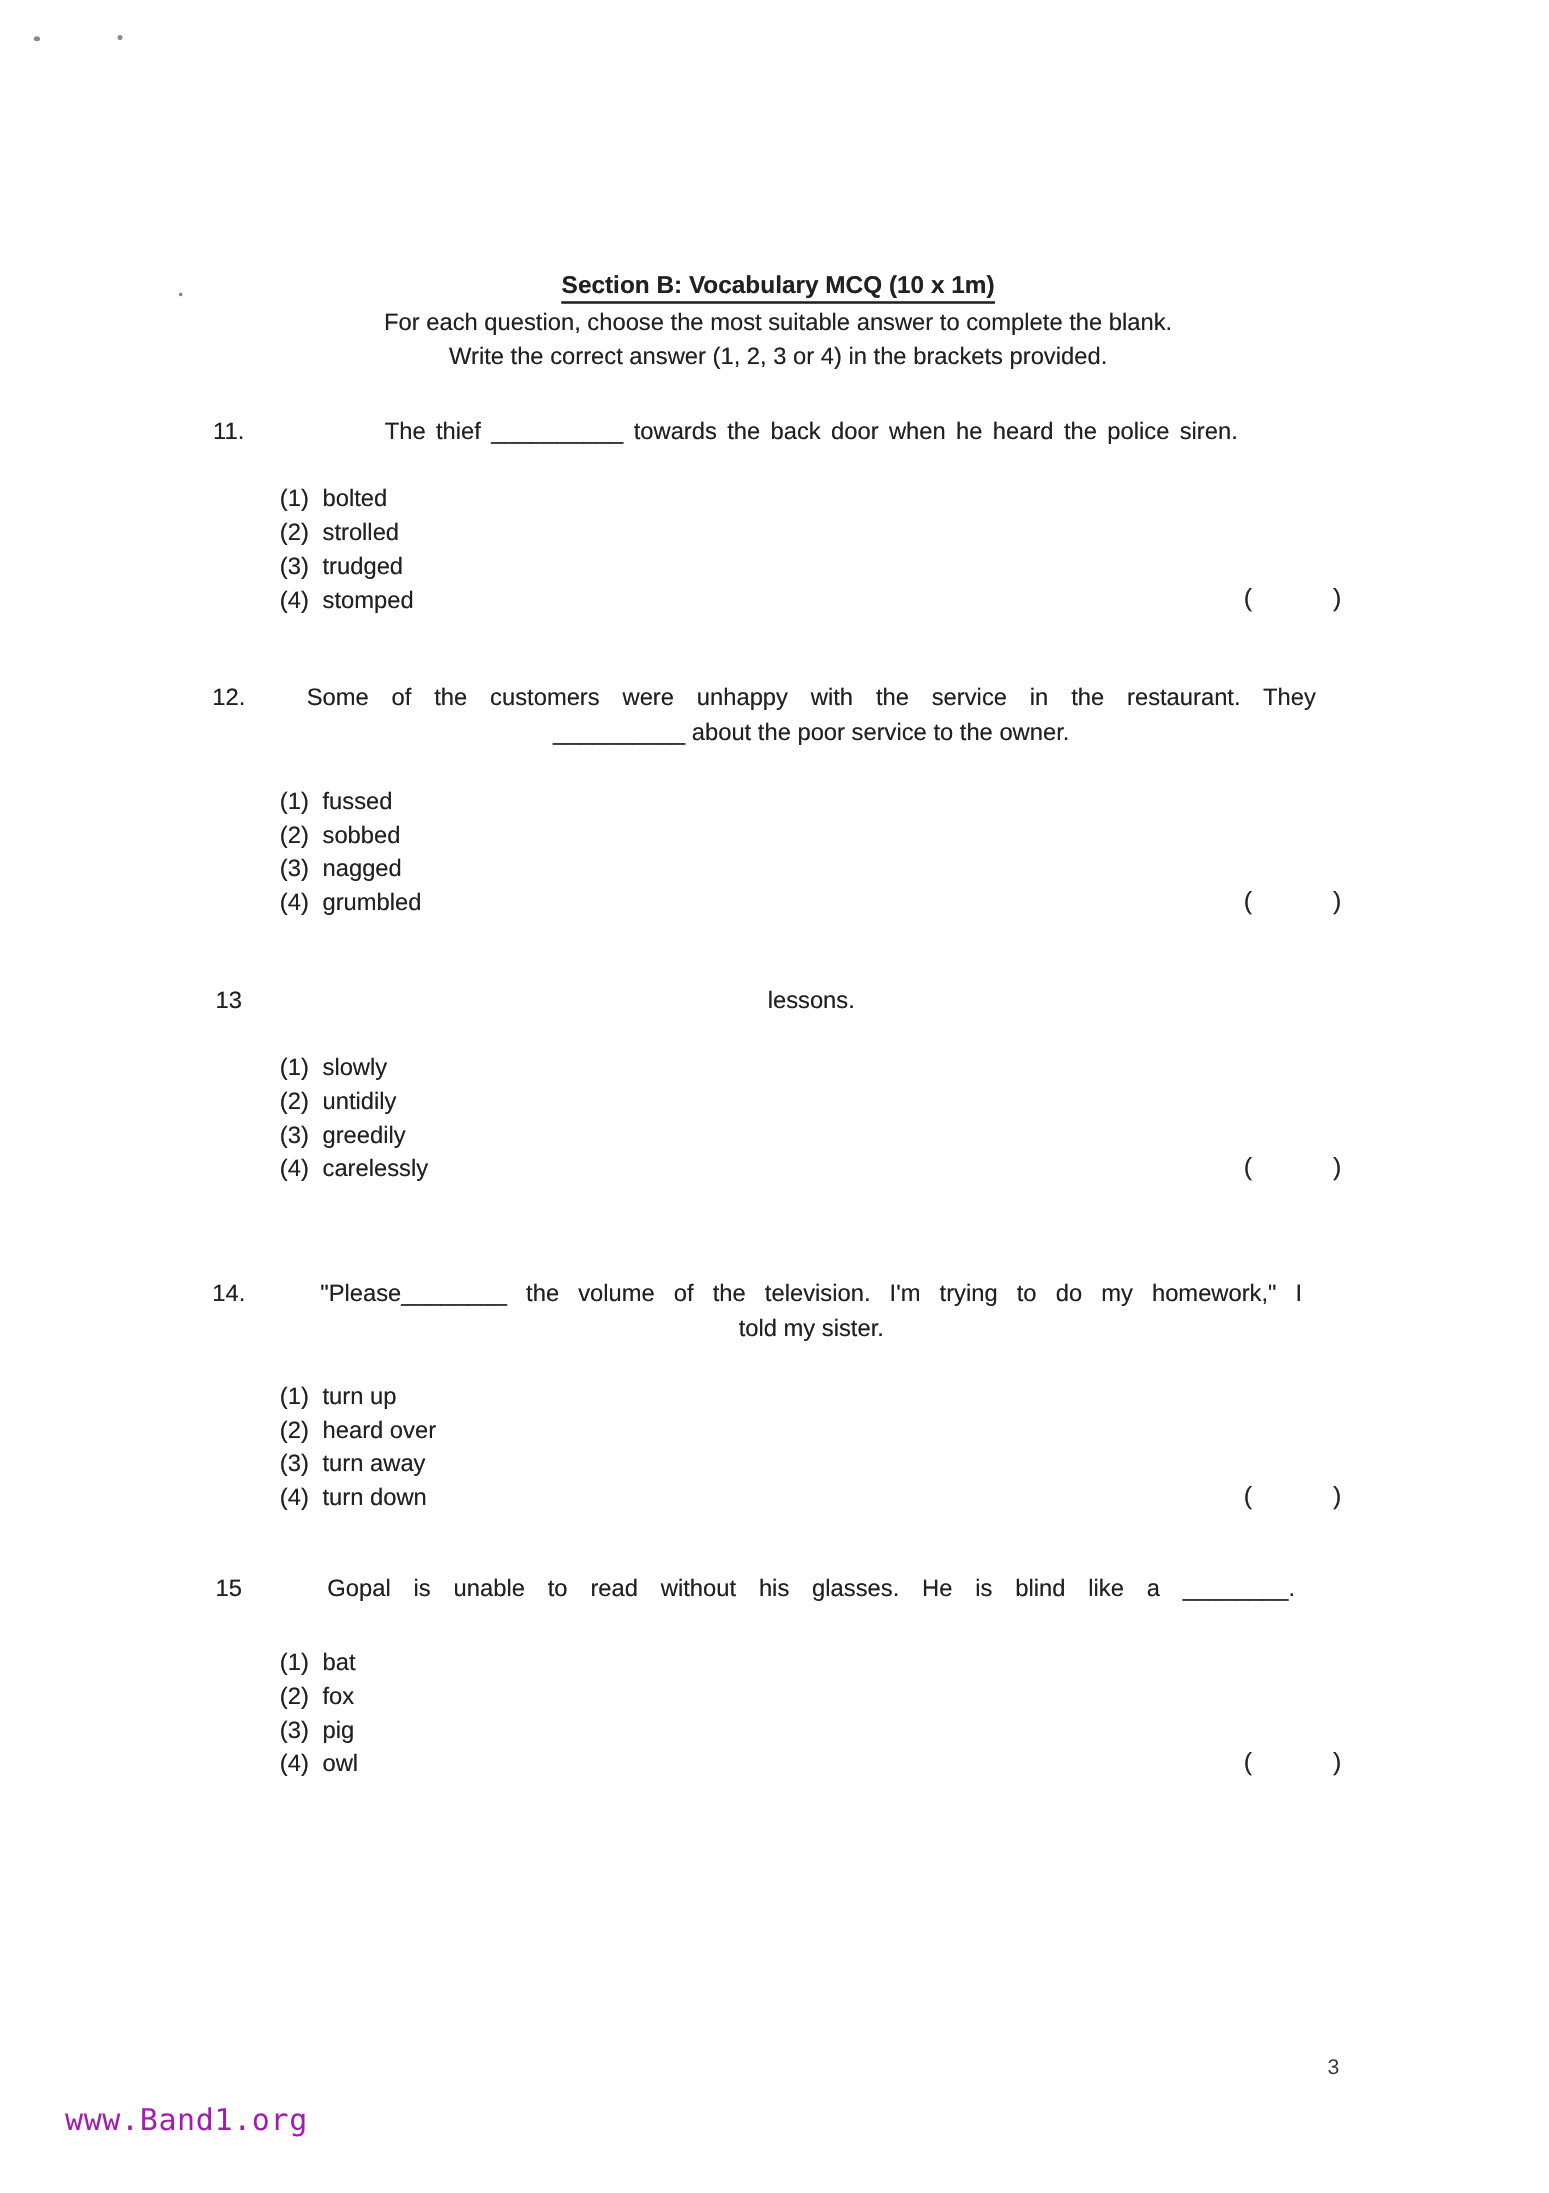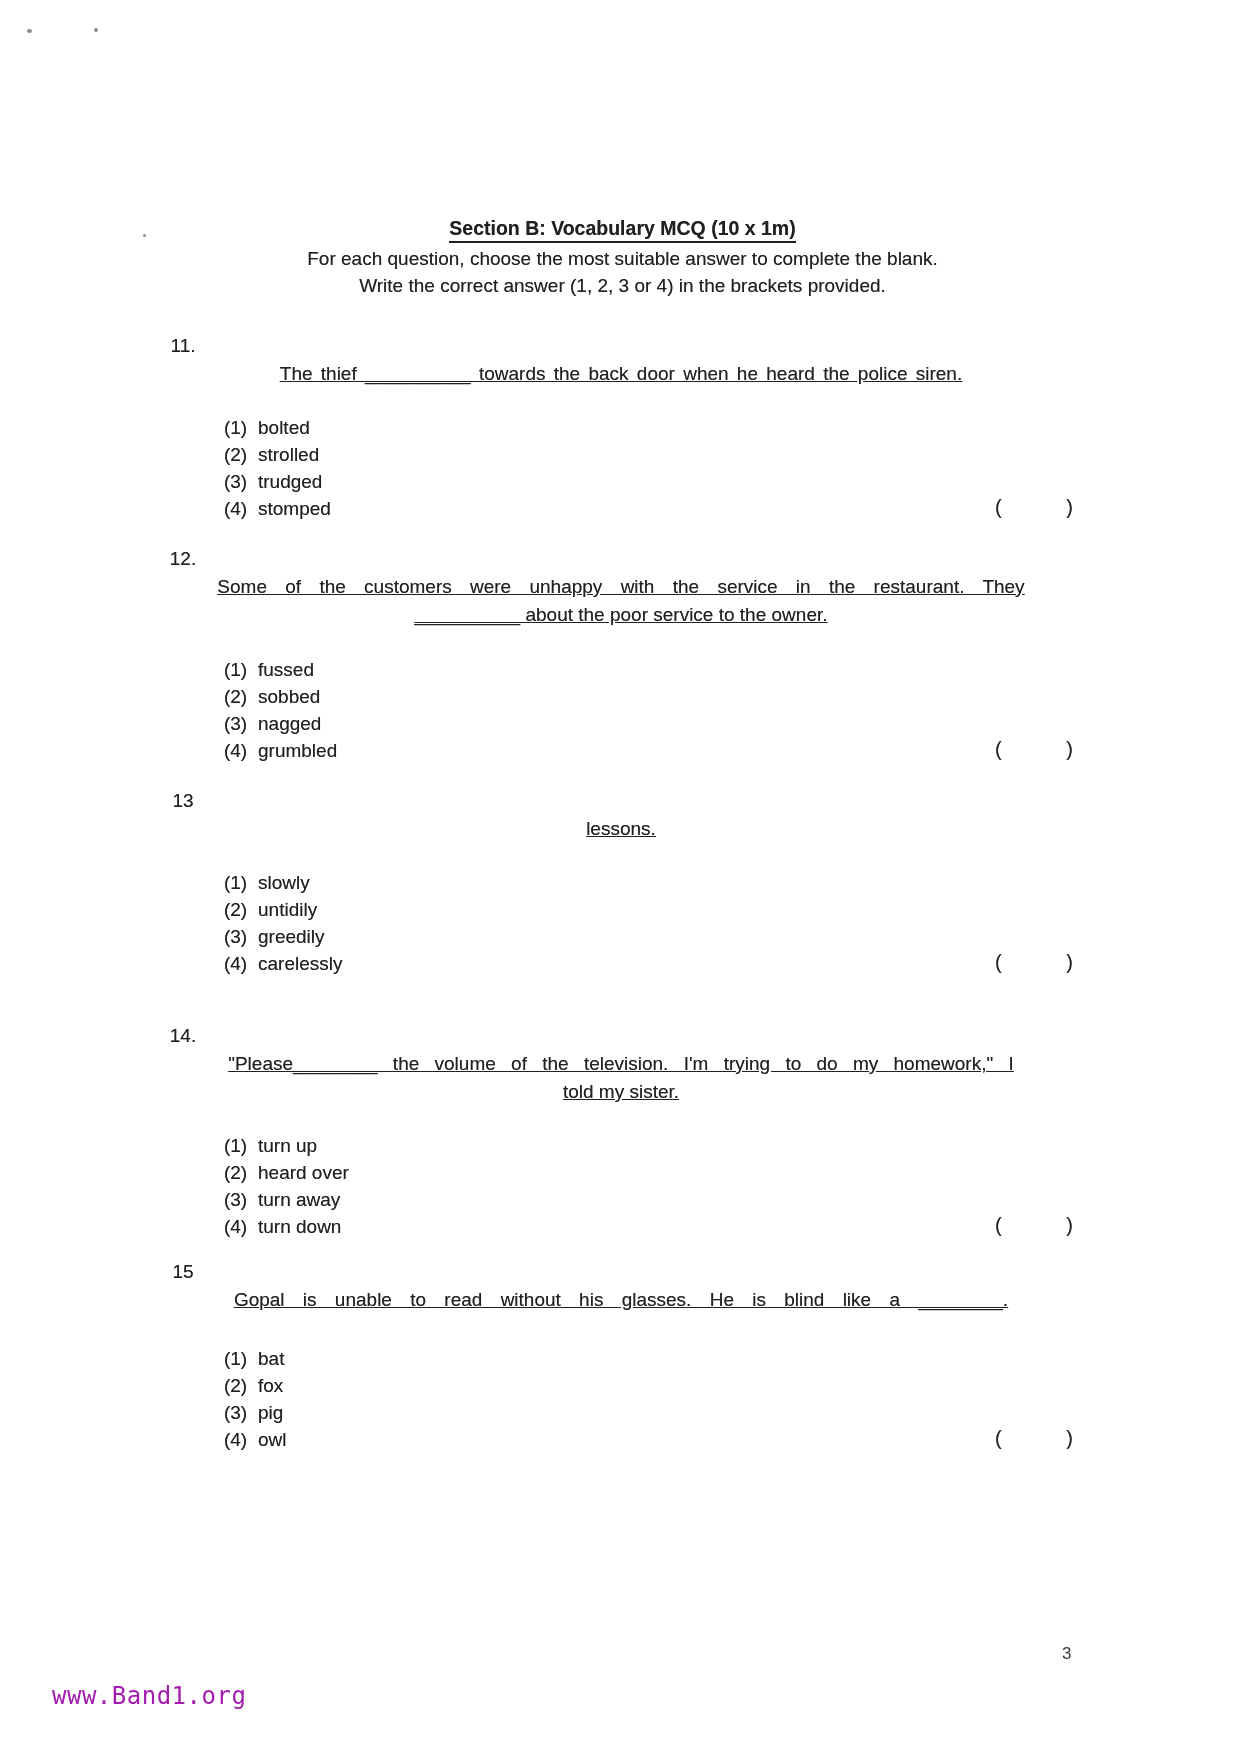--- a/index.html
+++ b/index.html
@@ -32,23 +32,23 @@
   }
   .instructions { margin-top: 2px; font-size: 19px; line-height: 27px; }
 
   .question { position: absolute; left: 155px; width: 932px; }
   .q-11 { top: 332px; }
   .q-12 { top: 545px; }
   .q-13 { top: 787px; }
   .q-14 { top: 1022px; }
   .q-15 { top: 1258px; }
 
-  .q-row { display: flex; flex-direction: column; }
+  .q-row { display: flex; }
   .q-num { flex: none; width: 56px; font-size: 19px; line-height: 28px; }
-  .q-stem { flex: 1; font-size: 19px; line-height: 28px; text-decoration: underline; }
+  .q-stem { flex: 1; font-size: 19px; line-height: 28px; }
 
   .spread    { word-spacing: 13px; }
   .spread-sm { word-spacing: 10px; }
   .spread-xs { word-spacing: 3px; }
 
   .options {
     position: relative;
     margin-left: 58px;
     margin-top: 26px;
     font-size: 19px;

